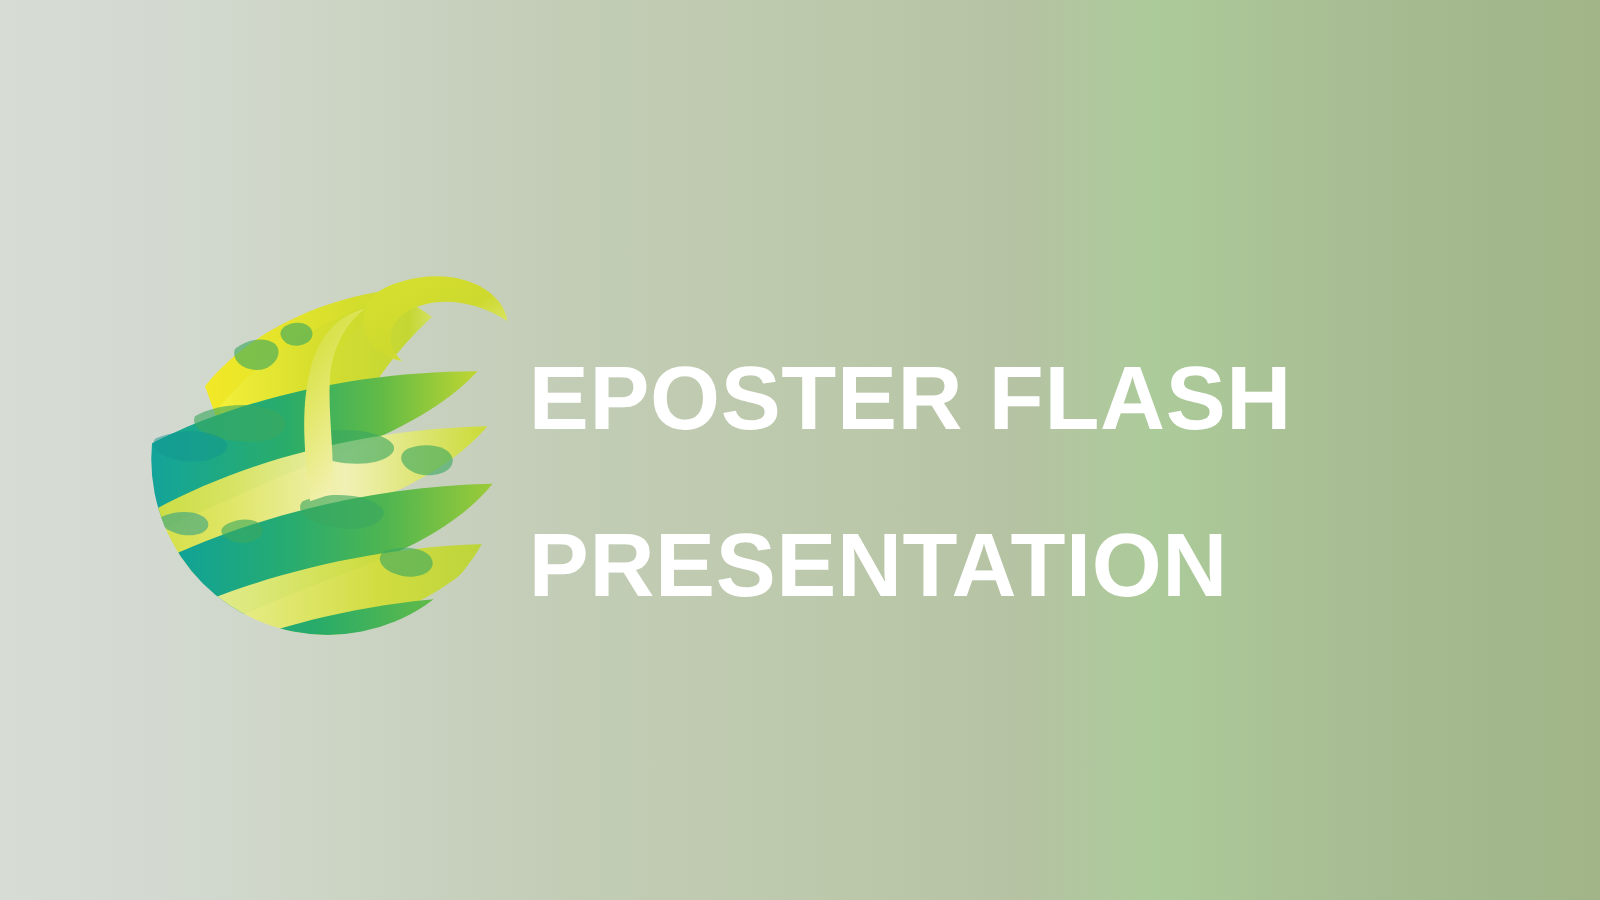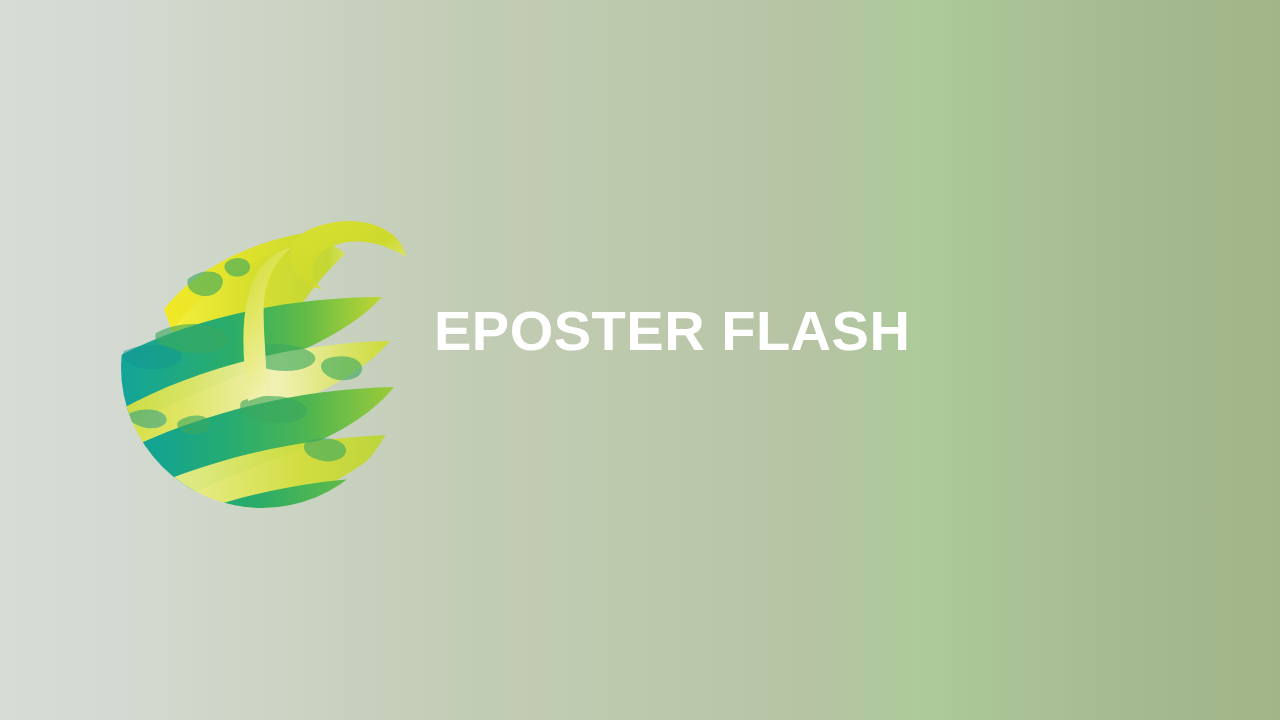--- a/index.html
+++ b/index.html
@@ -48,25 +48,25 @@
   }
 
   
   #title-block {
     position: absolute;
     left: 422px;
     top: 252px;
     width: 800px;
   }
   .title-line {
-    margin: 12px;
+    margin: 1px;
     color: #ffffff;
     font-family: "Liberation Sans", sans-serif;
     font-weight: bold;
-    font-size: 56px;
+    font-size: 72px;
     line-height: 133px;
     letter-spacing: 0.5px;
     white-space: nowrap;
   }
 </style>
 </head>
 <body>
 
 <div id="slide">
 
@@ -177,15 +177,16 @@
 
       <g>
         <path d="M 206,20 C 246,8 286,24 290,52 C 262,34 232,32 210,44 C 194,54 192,72 206,84 C 182,80 170,60 176,42 C 180,30 192,24 206,20 Z" fill="url(#gLeaf)"></path>
         <path d="M 176,42 C 160,54 150,74 148,96 C 146,126 152,158 150,190 L 132,196 C 128,160 124,124 132,92 C 138,66 152,48 176,42 Z" fill="url(#gStem)"></path>
       </g>
     </svg>
   </div>
 
   <div id="title-block">
     <div class="title-line">EPOSTER FLASH</div>
+    <div class="title-line">PRESENTATION</div>
   </div>
 
 </div>
 
 </body></html>

